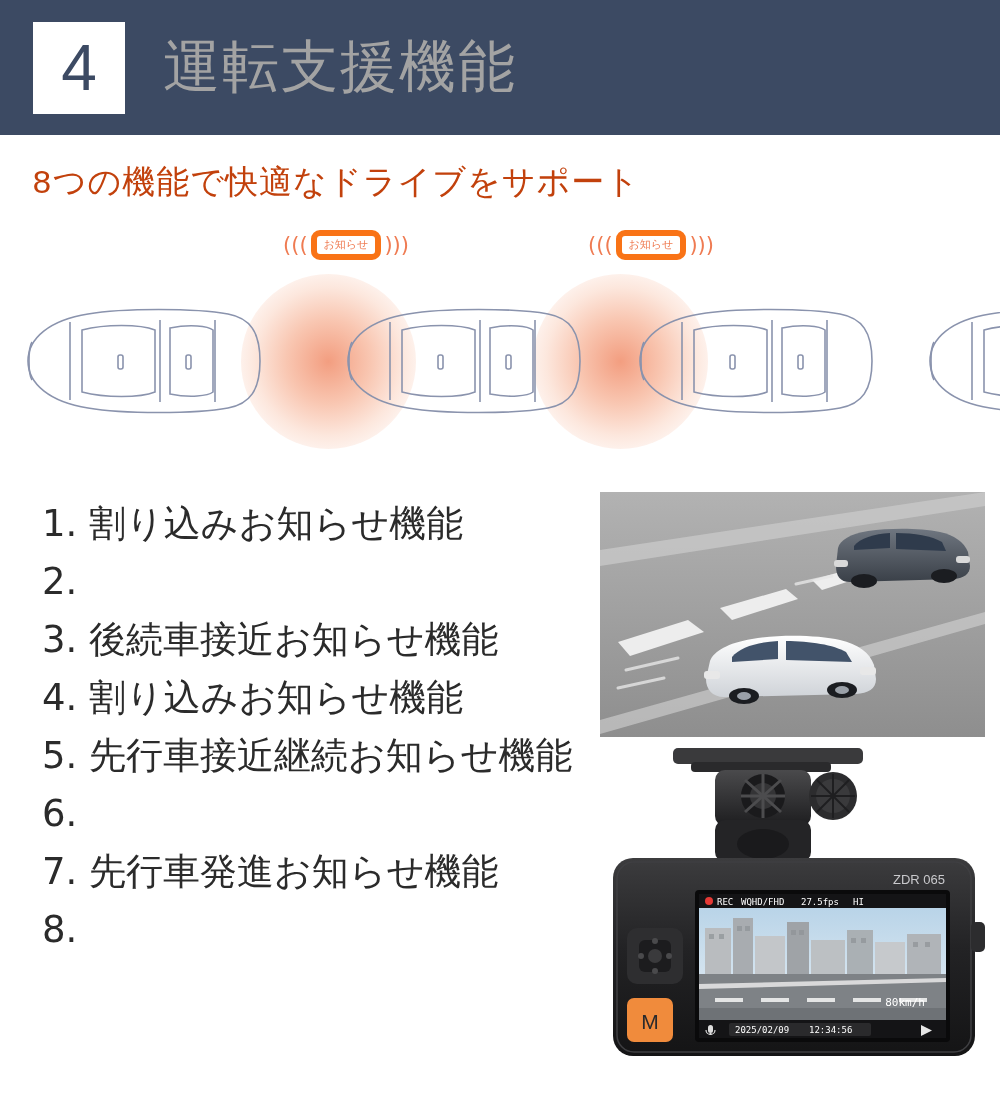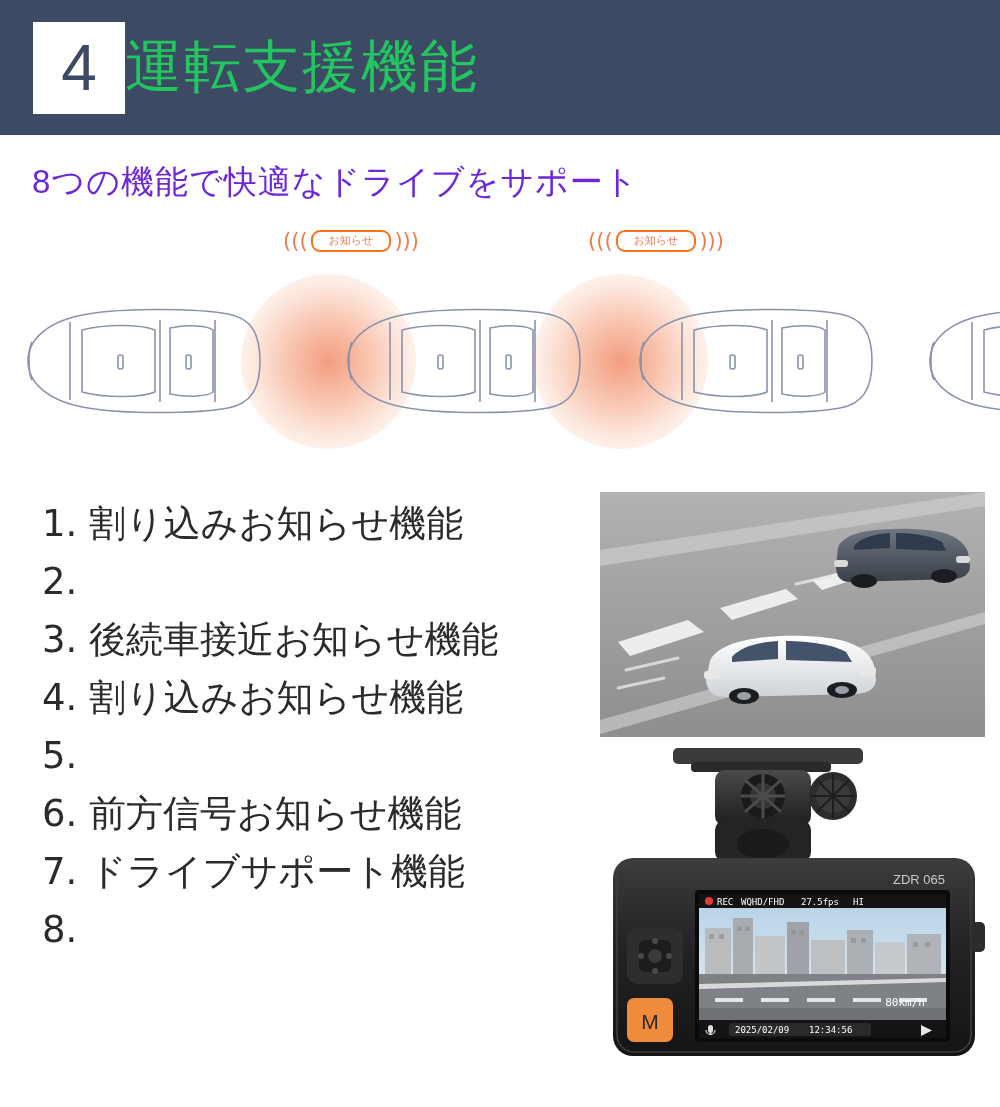--- a/index.html
+++ b/index.html
@@ -20,46 +20,46 @@
   .header-number-box {
     width: 92px; height: 92px; margin-left: 33px;
     background: #ffffff;
     display: flex; align-items: center; justify-content: center;
   }
   .header-number {
     font-size: 64px; line-height: 1; color: #3c4a63; font-weight: 400;
     font-family: "Liberation Sans", sans-serif;
   }
   .header-title {
-    color: #22c55e;
+    margin-left: 38px; color: #a3a3a3;
     font-size: 57px; letter-spacing: 2px; font-weight: 400;
     font-family: "DejaVu Sans", sans-serif;
   }
 
   
   .subtitle {
     position: absolute; left: 32px; top: 160px;
-    font-size: 33px; color: #6d28d9; letter-spacing: 1px;
-    font-family: Liberation Sans, sans-serif;
+    font-size: 33px; color: #c2410c; letter-spacing: 1px;
+    font-family: Liberation Mono, monospace;
   }
 
   
   .cars-area {
     position: absolute; left: 0; top: 222px; width: 1000px; height: 255px;
   }
   .alert-badge {
     position: absolute; top: 8px;
     display: flex; align-items: center; gap: 3px;
     color: #ef7b52; font-size: 13px;
     font-family: "DejaVu Sans", sans-serif;
   }
   .alert-badge .paren { font-size: 21px; color: #ef7b52; line-height: 1; }
   .alert-badge .pill {
-    border: 2px solid #f97316; border-radius: 9px;
-    padding: 1px 16px 2px; font-size: 11px; color: #ef7b52; white-space: nowrap;
+    border: 6px solid #f97316; border-radius: 9px;
+    padding: 1px 7px 2px; font-size: 11px; color: #ef7b52; white-space: nowrap;
   }
   .badge-1 { left: 283px; }
   .badge-2 { left: 588px; }
 
   .halo {
     position: absolute; border-radius: 50%;
     background: radial-gradient(circle, rgba(235,98,50,0.62) 0%, rgba(240,120,70,0.42) 34%, rgba(245,160,120,0.25) 60%, rgba(250,200,180,0.10) 80%, rgba(255,255,255,0) 100%);
   }
   .halo-1 { left: 241px; top: 52px; width: 175px; height: 175px; }
   .halo-2 { left: 533px; top: 52px; width: 175px; height: 175px; }
@@ -197,28 +197,28 @@
     <div class="feature-item">
       <span class="feature-num">3.</span>
       <span class="feature-text">後続車接近お知らせ機能</span>
     </div>
     <div class="feature-item">
       <span class="feature-num">4.</span>
       <span class="feature-text">割り込みお知らせ機能</span>
     </div>
     <div class="feature-item">
       <span class="feature-num">5.</span>
+      <span class="feature-text">先行車接近継続お知らせ機能</span>
     </div>
     <div class="feature-item">
       <span class="feature-num">6.</span>
-      <span class="feature-text">前方信号お知らせ機能</span>
     </div>
     <div class="feature-item">
       <span class="feature-num">7.</span>
-      <span class="feature-text">ドライブサポート機能</span>
+      <span class="feature-text">先行車発進お知らせ機能</span>
     </div>
     <div class="feature-item">
       <span class="feature-num">8.</span>
     </div>
   </div>
 
   <div class="road-photo">
     <svg width="385" height="245" viewBox="0 0 385 245">
       <defs>
         <linearGradient id="roadg" x1="0" y1="0" x2="0" y2="1">

